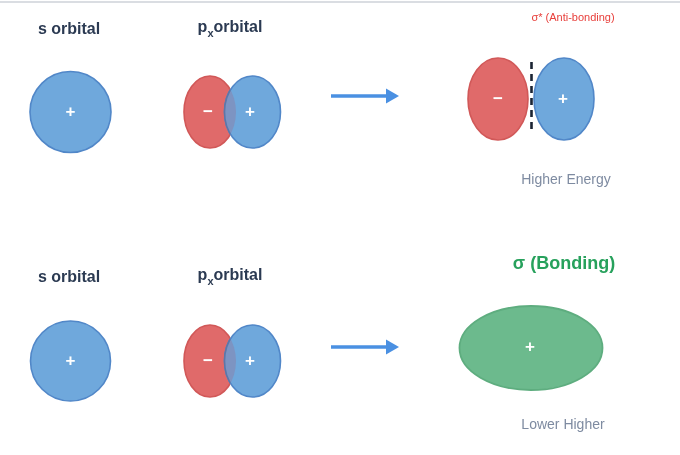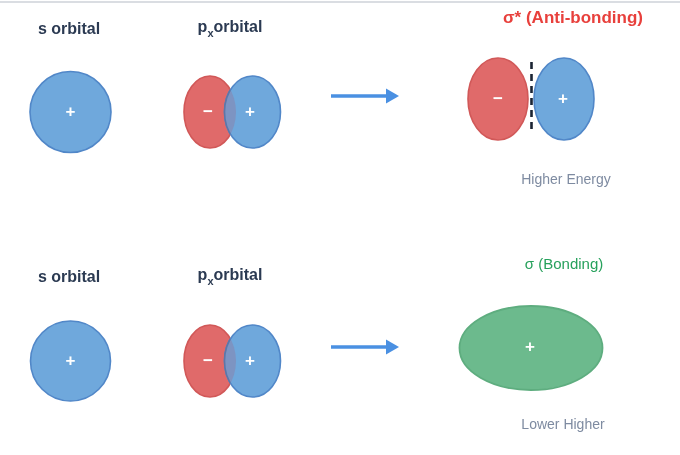--- a/index.html
+++ b/index.html
@@ -29,27 +29,27 @@
     line-height: 1;
   }
   .orb-label {
     font-weight: bold;
     font-size: 16px;
     color: var(--label-navy, #2b3a52);
   }
   .orb-label sub { font-size: 11px; }
   .orb-label .rest { margin-left: 0; }
   .title-red {
-    font-weight: bold;
-    font-size: 17px;
+    font-weight: normal;
+    font-size: 11px;
     color: var(--antibonding-red, #e8403c);
   }
   .title-green {
-    font-weight: normal;
-    font-size: 15px;
+    font-weight: bold;
+    font-size: 18px;
     color: var(--bonding-green, #27a15c);
   }
   .energy {
     font-size: 14px;
     color: var(--energy-gray, #7e8ba1);
   }
   .sign {
     font-weight: bold;
     font-size: 17px;
     color: var(--sign-white, #ffffff);

